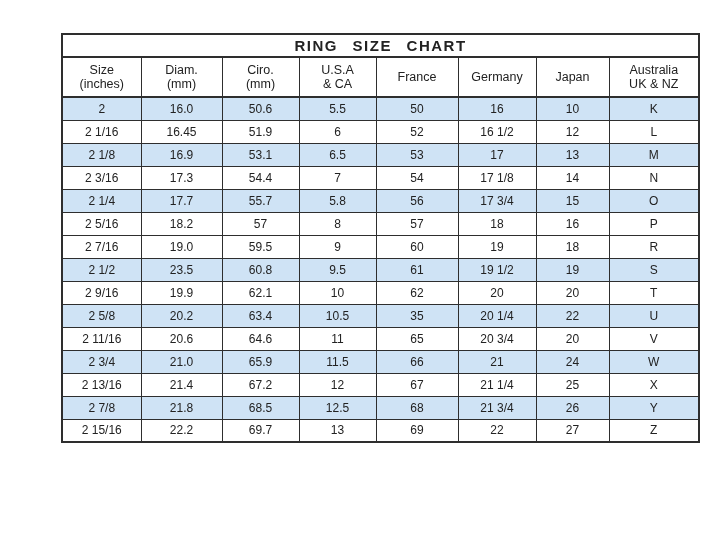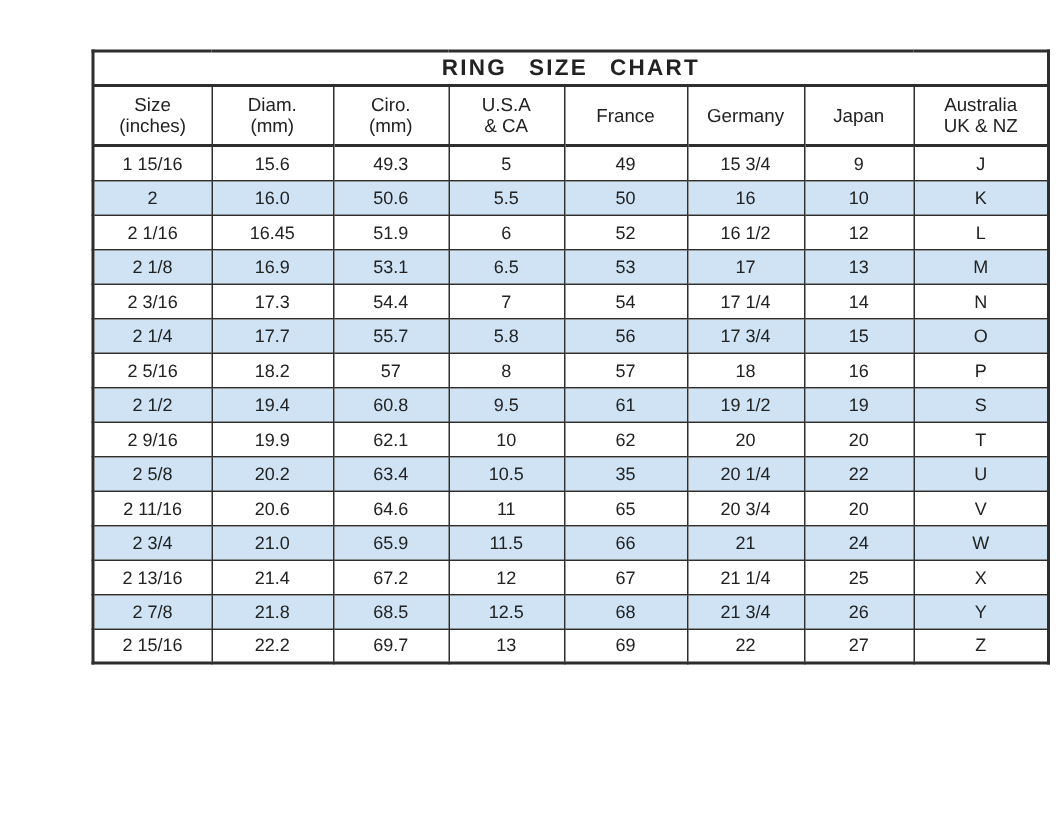--- a/index.html
+++ b/index.html
@@ -84,30 +84,20 @@
           <th>U.S.A
 &amp; CA</th>
           <th>France</th>
           <th>Germany</th>
           <th>Japan</th>
           <th>Australia
 UK &amp; NZ</th>
         </tr>
     </thead>
     <tbody>
-        <tr>
-          <td>1 15/16</td>
-          <td>15.6</td>
-          <td>49.3</td>
-          <td>5</td>
-          <td>49</td>
-          <td>15 3/4</td>
-          <td>9</td>
-          <td>J</td>
-        </tr>
         <tr class="alt">
           <td>2</td>
           <td>16.0</td>
           <td>50.6</td>
           <td>5.5</td>
           <td>50</td>
           <td>16</td>
           <td>10</td>
           <td>K</td>
         </tr>
@@ -130,21 +120,21 @@
           <td>17</td>
           <td>13</td>
           <td>M</td>
         </tr>
         <tr>
           <td>2 3/16</td>
           <td>17.3</td>
           <td>54.4</td>
           <td>7</td>
           <td>54</td>
-          <td>17 1/4</td>
+          <td>17 1/8</td>
           <td>14</td>
           <td>N</td>
         </tr>
         <tr class="alt">
           <td>2 1/4</td>
           <td>17.7</td>
           <td>55.7</td>
           <td>5.8</td>
           <td>56</td>
           <td>17 3/4</td>
@@ -154,23 +144,33 @@
         <tr>
           <td>2 5/16</td>
           <td>18.2</td>
           <td>57</td>
           <td>8</td>
           <td>57</td>
           <td>18</td>
           <td>16</td>
           <td>P</td>
         </tr>
+        <tr>
+          <td>2 7/16</td>
+          <td>19.0</td>
+          <td>59.5</td>
+          <td>9</td>
+          <td>60</td>
+          <td>19</td>
+          <td>18</td>
+          <td>R</td>
+        </tr>
         <tr class="alt">
           <td>2 1/2</td>
-          <td>19.4</td>
+          <td>23.5</td>
           <td>60.8</td>
           <td>9.5</td>
           <td>61</td>
           <td>19 1/2</td>
           <td>19</td>
           <td>S</td>
         </tr>
         <tr>
           <td>2 9/16</td>
           <td>19.9</td>

